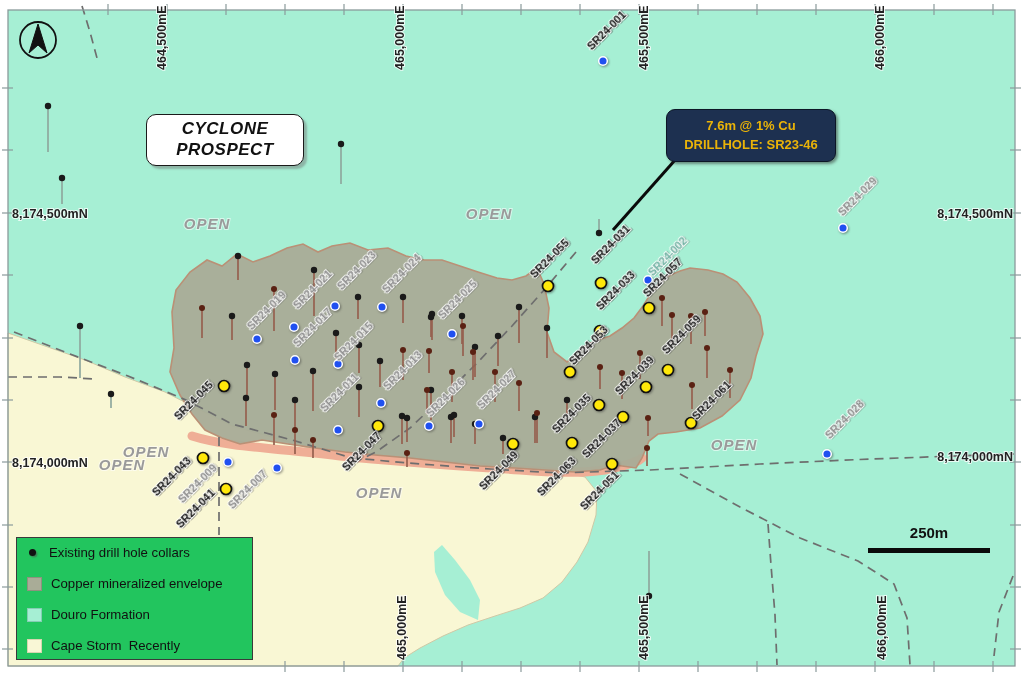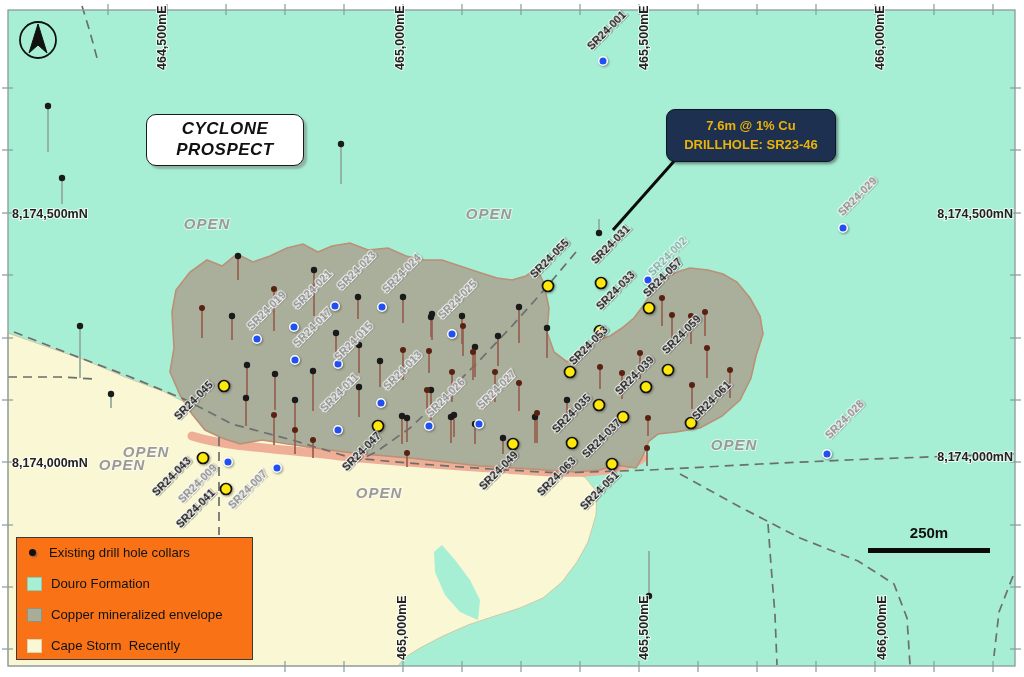--- a/index.html
+++ b/index.html
@@ -24,21 +24,21 @@
     display:flex;flex-direction:column;align-items:center;justify-content:center;line-height:1.22;margin-top:16px;}
   .title-box div{font-size:17px;font-weight:bold;font-style:italic;color:#111;letter-spacing:.5px;}
 
   
   .callout{position:absolute;left:666px;top:109px;width:168px;height:51px;background:#1d3050;
     border:1px solid #0c1626;border-radius:9px;box-shadow:2px 2px 3px rgba(40,40,40,.5);
     display:flex;flex-direction:column;align-items:center;justify-content:center;line-height:1.45;}
   .callout div{color:#eab308;font-size:13px;font-weight:bold;}
 
   
-  .legend{position:absolute;left:16px;top:537px;width:237px;height:123px;background:#f97316;
+  .legend{position:absolute;left:16px;top:537px;width:237px;height:123px;background:#22c55e;
     border:1.6px solid #3a3a3a;box-sizing:border-box;padding:7px 8px 6px 10px;
     display:flex;flex-direction:column;justify-content:space-between;}
   .legend-row{display:flex;align-items:center;gap:9px;}
   .legend-row .txt{font-size:13.2px;color:#111;white-space:pre;}
   .sym{flex:0 0 13px;width:13px;height:13px;display:inline-block;position:relative;}
   .sym.dot-black::after{content:"";position:absolute;left:2px;top:3px;width:7px;height:7px;border-radius:50%;
      background:#111;box-shadow:1.5px 1.5px 1px rgba(80,80,80,.5);}
   .sym.dot-blue::after{content:"";position:absolute;left:2px;top:3px;width:7px;height:7px;border-radius:50%;
      background:#2050f0;box-shadow:1.5px 1.5px 1px rgba(80,80,80,.5);}
   .sym.dot-yellow::after{content:"";position:absolute;left:1px;top:2px;width:9px;height:9px;border-radius:50%;
@@ -344,25 +344,25 @@
     <div>7.6m @ 1% Cu</div>
     <div>DRILLHOLE: SR23-46</div>
   </div>
 
   <div class="legend" id="legend-box">
       <div class="legend-row">
         <span class="sym dot-black"></span>
         <span class="txt">Existing drill hole collars</span>
       </div>
       <div class="legend-row">
+        <span class="sym sq-envelope"></span>
+        <span class="txt">Copper mineralized envelope</span>
+      </div>
+      <div class="legend-row">
         <span class="sym sq-douro"></span>
         <span class="txt">Douro Formation</span>
-      </div>
-      <div class="legend-row">
-        <span class="sym sq-envelope"></span>
-        <span class="txt">Copper mineralized envelope</span>
       </div>
       <div class="legend-row">
         <span class="sym sq-capestorm"></span>
         <span class="txt">Cape Storm  Recently</span>
       </div>
     </div>
 </div>
 
 </body></html>

